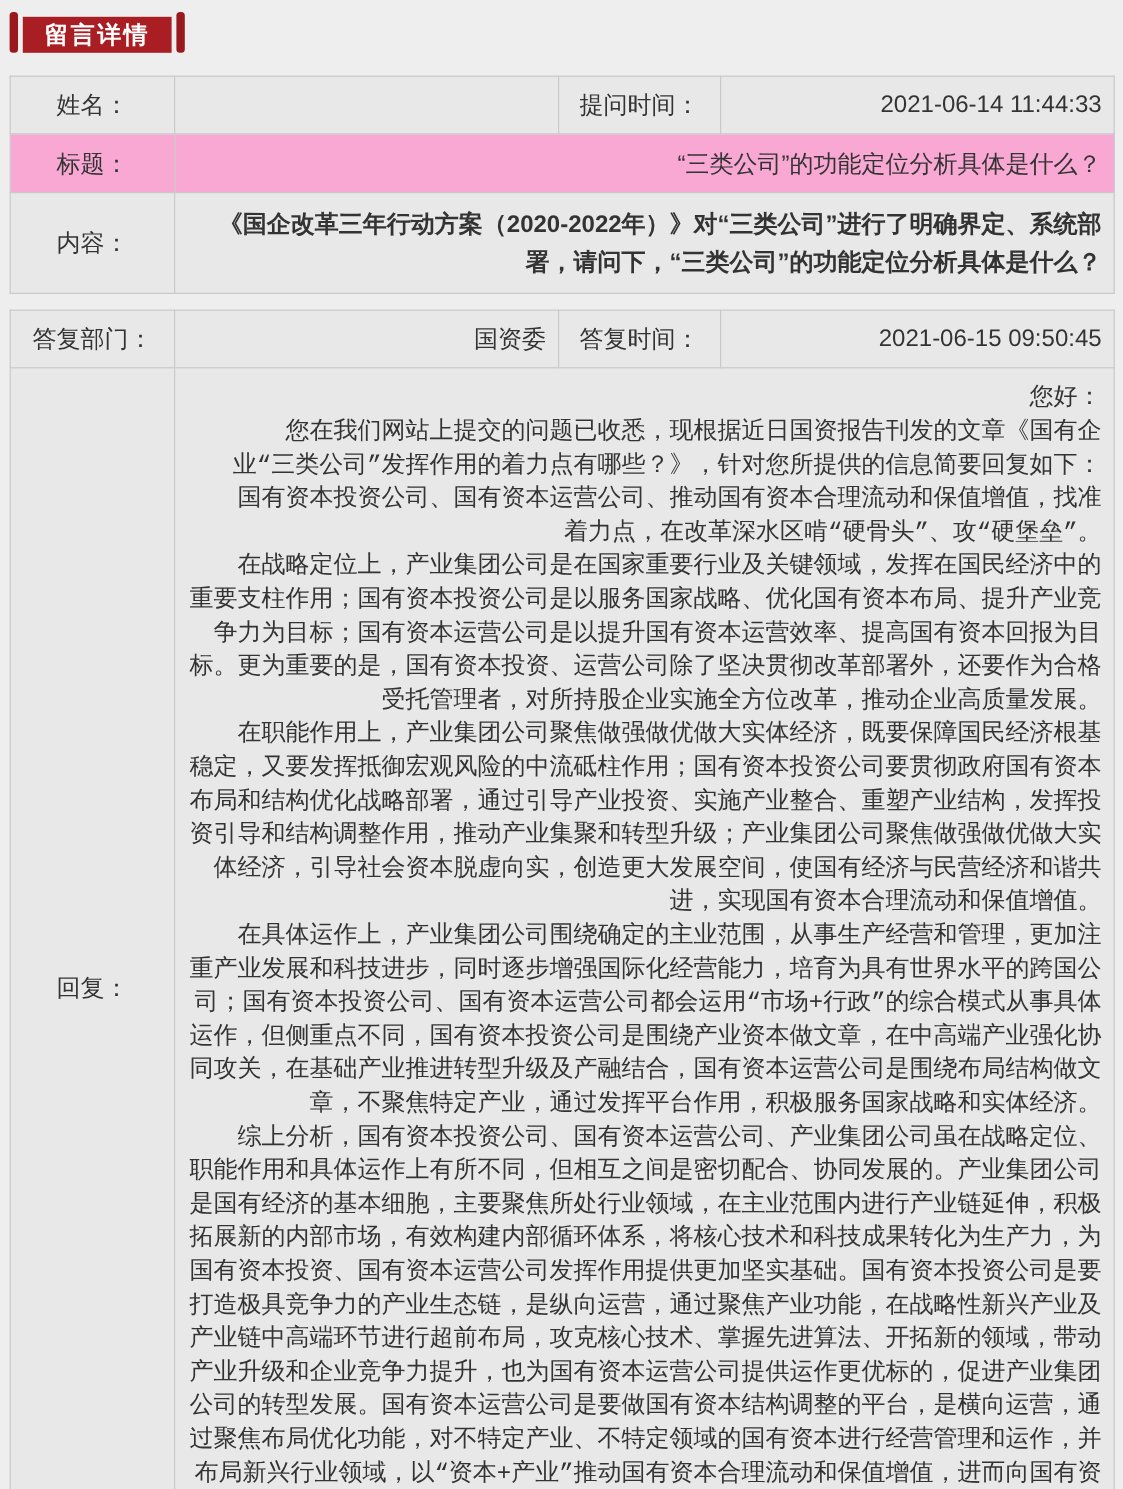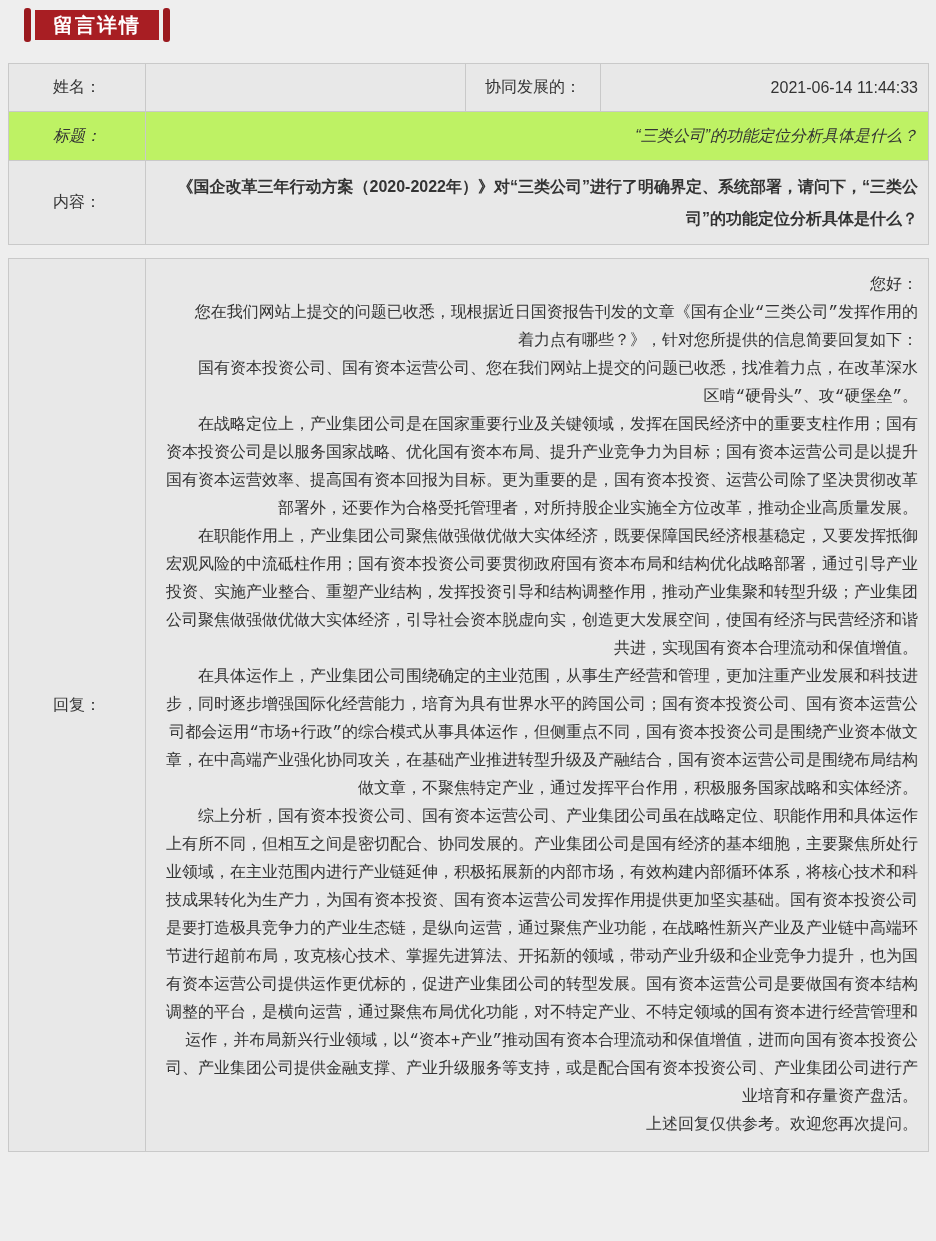--- a/index.html
+++ b/index.html
@@ -9,24 +9,23 @@
     background: #eeeeee;
     overflow: hidden;
     font-family: "Liberation Sans", "DejaVu Sans", sans-serif;
     color: #333333;
   }
   .wrap { padding: 0 8px; }
 
   
   .sec-header {
     display: flex;
-    align-items: center;
+    align-items: flex-end;
     height: 38px;
     margin-top: 6px;
-    margin-left: 16px;
   }
   .sec-bar {
     width: 7px; height: 34px;
     background: #9a191e;
     border-radius: 3px;
   }
   .sec-banner {
     height: 30px;
     min-width: 124px;
     margin: 0 4px;
@@ -41,27 +40,27 @@
     justify-content: center;
   }
 
   table.info-table {
     width: 920px;
     border-collapse: collapse;
     table-layout: fixed;
   }
   table.info-table td {
     border: 1px solid #c9c9c9;
-    font-size: 16px;
+    font-size: 20px;
     padding: 4px 10px;
     vertical-align: middle;
     word-break: break-all;
   }
   .row-grey td  { background: #e8e8e8; }
-  .row-light td { background: #bef264; font-style: italic; }
+  .row-light td { background: #f9a8d4; }
   td.label-cell { text-align: center; padding: 4px 6px; }
   td.value-cell { text-align: right; }
 
   .t1 { margin-top: 19px; }
   .t1 .r1 { height: 48px; }
   .t1 .r2 { height: 49px; }
   .t1 .r3 { height: 84px; }
   .t1 .r3 td.value-cell { line-height: 32px; font-weight: bold; }
 
   .hdr2 { margin-top: 20px; }
@@ -91,21 +90,21 @@
     <colgroup>
       <col style="width:137px">
         <col style="width:320px">
       <col style="width:135px">
         <col style="width:328px">
     </colgroup>
     <tbody>
         <tr class="row-grey r1">
       <td class="label-cell">姓名：</td>
       <td class="value-cell"></td>
-      <td class="label-cell">协同发展的：</td>
+      <td class="label-cell">提问时间：</td>
       <td class="value-cell">2021-06-14 11:44:33</td>
     </tr>
     <tr class="row-light r2">
       <td class="label-cell">标题：</td>
       <td class="value-cell" colspan="3">“三类公司”的功能定位分析具体是什么？</td>
     </tr>
     <tr class="row-grey r3">
       <td class="label-cell">内容：</td>
       <td class="value-cell" colspan="3">《国企改革三年行动方案（2020-2022年）》对“三类公司”进行了明确界定、系统部署，请问下，“三类公司”的功能定位分析具体是什么？</td>
     </tr>
@@ -114,26 +113,32 @@
 
 
   <table class="info-table t2">
     <colgroup>
       <col style="width:137px">
         <col style="width:320px">
       <col style="width:135px">
         <col style="width:328px">
     </colgroup>
     <tbody>
+        <tr class="row-grey r1">
+      <td class="label-cell">答复部门：</td>
+      <td class="value-cell">国资委</td>
+      <td class="label-cell">答复时间：</td>
+      <td class="value-cell">2021-06-15 09:50:45</td>
+    </tr>
     <tr class="row-grey">
       <td class="label-cell">回复：</td>
       <td class="value-cell reply-cell reply-text" colspan="3">
             <p>您好：</p>
             <p>您在我们网站上提交的问题已收悉，现根据近日国资报告刊发的文章《国有企业“三类公司”发挥作用的着力点有哪些？》，针对您所提供的信息简要回复如下：</p>
-            <p>国有资本投资公司、国有资本运营公司、您在我们网站上提交的问题已收悉，找准着力点，在改革深水区啃“硬骨头”、攻“硬堡垒”。</p>
+            <p>国有资本投资公司、国有资本运营公司、推动国有资本合理流动和保值增值，找准着力点，在改革深水区啃“硬骨头”、攻“硬堡垒”。</p>
             <p>在战略定位上，产业集团公司是在国家重要行业及关键领域，发挥在国民经济中的重要支柱作用；国有资本投资公司是以服务国家战略、优化国有资本布局、提升产业竞争力为目标；国有资本运营公司是以提升国有资本运营效率、提高国有资本回报为目标。更为重要的是，国有资本投资、运营公司除了坚决贯彻改革部署外，还要作为合格受托管理者，对所持股企业实施全方位改革，推动企业高质量发展。</p>
             <p>在职能作用上，产业集团公司聚焦做强做优做大实体经济，既要保障国民经济根基稳定，又要发挥抵御宏观风险的中流砥柱作用；国有资本投资公司要贯彻政府国有资本布局和结构优化战略部署，通过引导产业投资、实施产业整合、重塑产业结构，发挥投资引导和结构调整作用，推动产业集聚和转型升级；产业集团公司聚焦做强做优做大实体经济，引导社会资本脱虚向实，创造更大发展空间，使国有经济与民营经济和谐共进，实现国有资本合理流动和保值增值。</p>
             <p>在具体运作上，产业集团公司围绕确定的主业范围，从事生产经营和管理，更加注重产业发展和科技进步，同时逐步增强国际化经营能力，培育为具有世界水平的跨国公司；国有资本投资公司、国有资本运营公司都会运用“市场+行政”的综合模式从事具体运作，但侧重点不同，国有资本投资公司是围绕产业资本做文章，在中高端产业强化协同攻关，在基础产业推进转型升级及产融结合，国有资本运营公司是围绕布局结构做文章，不聚焦特定产业，通过发挥平台作用，积极服务国家战略和实体经济。</p>
             <p>综上分析，国有资本投资公司、国有资本运营公司、产业集团公司虽在战略定位、职能作用和具体运作上有所不同，但相互之间是密切配合、协同发展的。产业集团公司是国有经济的基本细胞，主要聚焦所处行业领域，在主业范围内进行产业链延伸，积极拓展新的内部市场，有效构建内部循环体系，将核心技术和科技成果转化为生产力，为国有资本投资、国有资本运营公司发挥作用提供更加坚实基础。国有资本投资公司是要打造极具竞争力的产业生态链，是纵向运营，通过聚焦产业功能，在战略性新兴产业及产业链中高端环节进行超前布局，攻克核心技术、掌握先进算法、开拓新的领域，带动产业升级和企业竞争力提升，也为国有资本运营公司提供运作更优标的，促进产业集团公司的转型发展。国有资本运营公司是要做国有资本结构调整的平台，是横向运营，通过聚焦布局优化功能，对不特定产业、不特定领域的国有资本进行经营管理和运作，并布局新兴行业领域，以“资本+产业”推动国有资本合理流动和保值增值，进而向国有资本投资公司、产业集团公司提供金融支撑、产业升级服务等支持，或是配合国有资本投资公司、产业集团公司进行产业培育和存量资产盘活。</p>
             <p>上述回复仅供参考。欢迎您再次提问。</p>
           </td>
     </tr>
   </tbody>
     </table>
 

